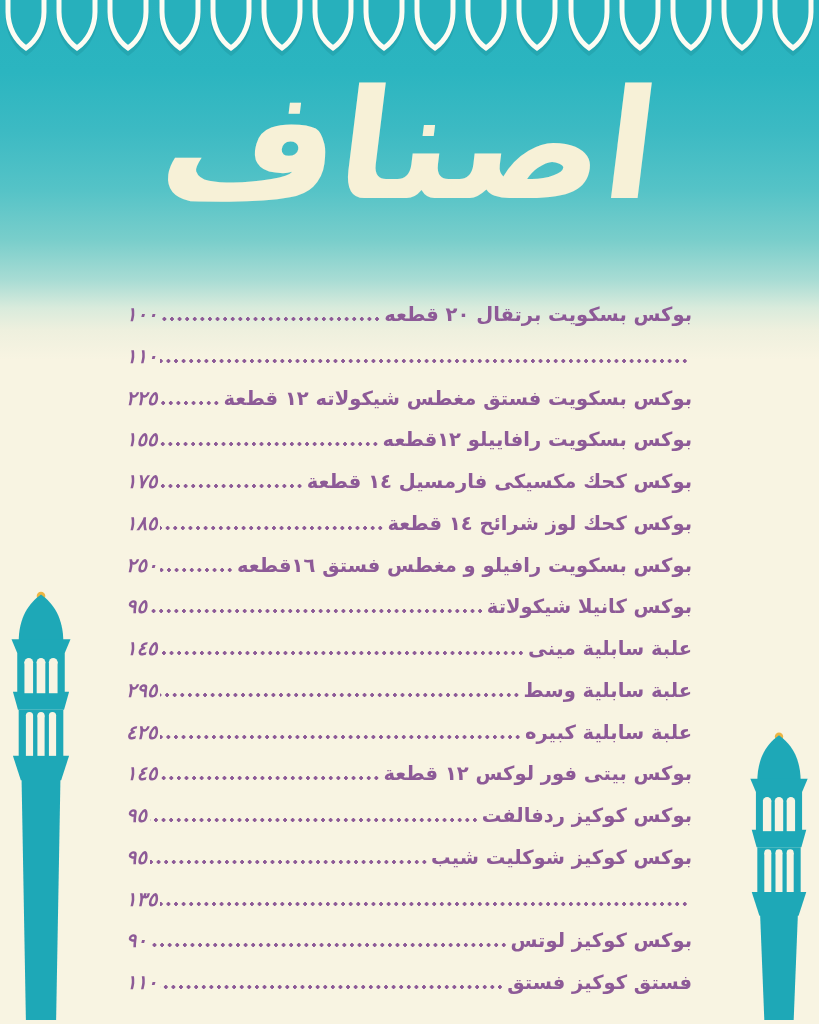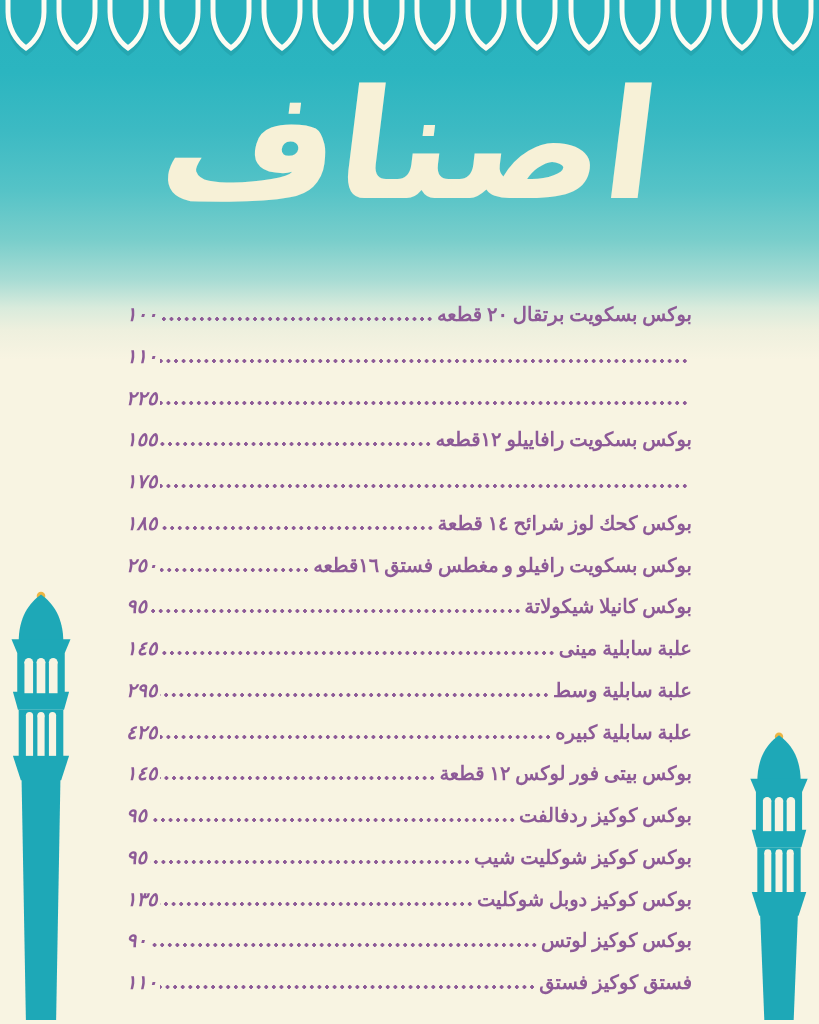--- a/index.html
+++ b/index.html
@@ -28,21 +28,21 @@
   }
   
   .menu{
     position:absolute;top:302px;right:127px;left:126px;height:694px;
     display:flex;flex-direction:column;justify-content:space-between;
   }
   .row{
     display:flex;align-items:stretch;direction:rtl;
     color:#8d5a97;font-weight:bold;font-size:19.5px;
   }
-  .row .name{white-space:nowrap;line-height:26px;font-family:Liberation Serif, serif;}
+  .row .name{white-space:nowrap;line-height:26px;}
   .row .leader{
     flex:1;margin:0 3px;
     background-image:radial-gradient(circle,#8d5a97 1.7px,transparent 1.9px);
     background-size:7.6px 8px;background-repeat:repeat-x;
     background-position:right bottom 5px;
   }
   .row .price{white-space:nowrap;line-height:26px;font-style:italic;}
   
   .minaret{position:absolute;bottom:0;}
   .minaret-left{left:5px;}
@@ -111,31 +111,33 @@
       <span class="leader"></span>
       <span class="price">١٠٠</span>
     </div>
 
     <div class="row">
       <span class="leader"></span>
       <span class="price">١١٠</span>
     </div>
 
     <div class="row">
+      <span class="name">بوكس بسكويت فستق مغطس شيكولاته ١٢ قطعة</span>
       <span class="leader"></span>
       <span class="price">٢٢٥</span>
     </div>
 
     <div class="row">
       <span class="name">بوكس بسكويت رافاييلو ١٢قطعه</span>
       <span class="leader"></span>
       <span class="price">١٥٥</span>
     </div>
 
     <div class="row">
+      <span class="name">بوكس كحك مكسيكى فارمسيل ١٤ قطعة</span>
       <span class="leader"></span>
       <span class="price">١٧٥</span>
     </div>
 
     <div class="row">
       <span class="name">بوكس كحك لوز شرائح ١٤ قطعة</span>
       <span class="leader"></span>
       <span class="price">١٨٥</span>
     </div>
 
@@ -181,21 +183,20 @@
       <span class="price">٩٥</span>
     </div>
 
     <div class="row">
       <span class="name">بوكس كوكيز شوكليت شيب</span>
       <span class="leader"></span>
       <span class="price">٩٥</span>
     </div>
 
     <div class="row">
-      <span class="name">بوكس كوكيز دوبل شوكليت</span>
       <span class="leader"></span>
       <span class="price">١٣٥</span>
     </div>
 
     <div class="row">
       <span class="name">بوكس كوكيز لوتس</span>
       <span class="leader"></span>
       <span class="price">٩٠</span>
     </div>
 

